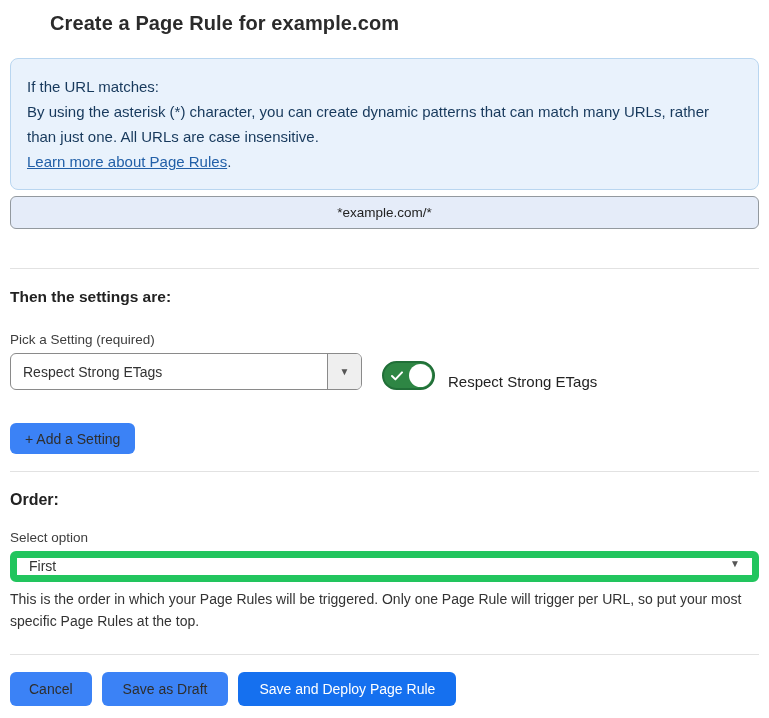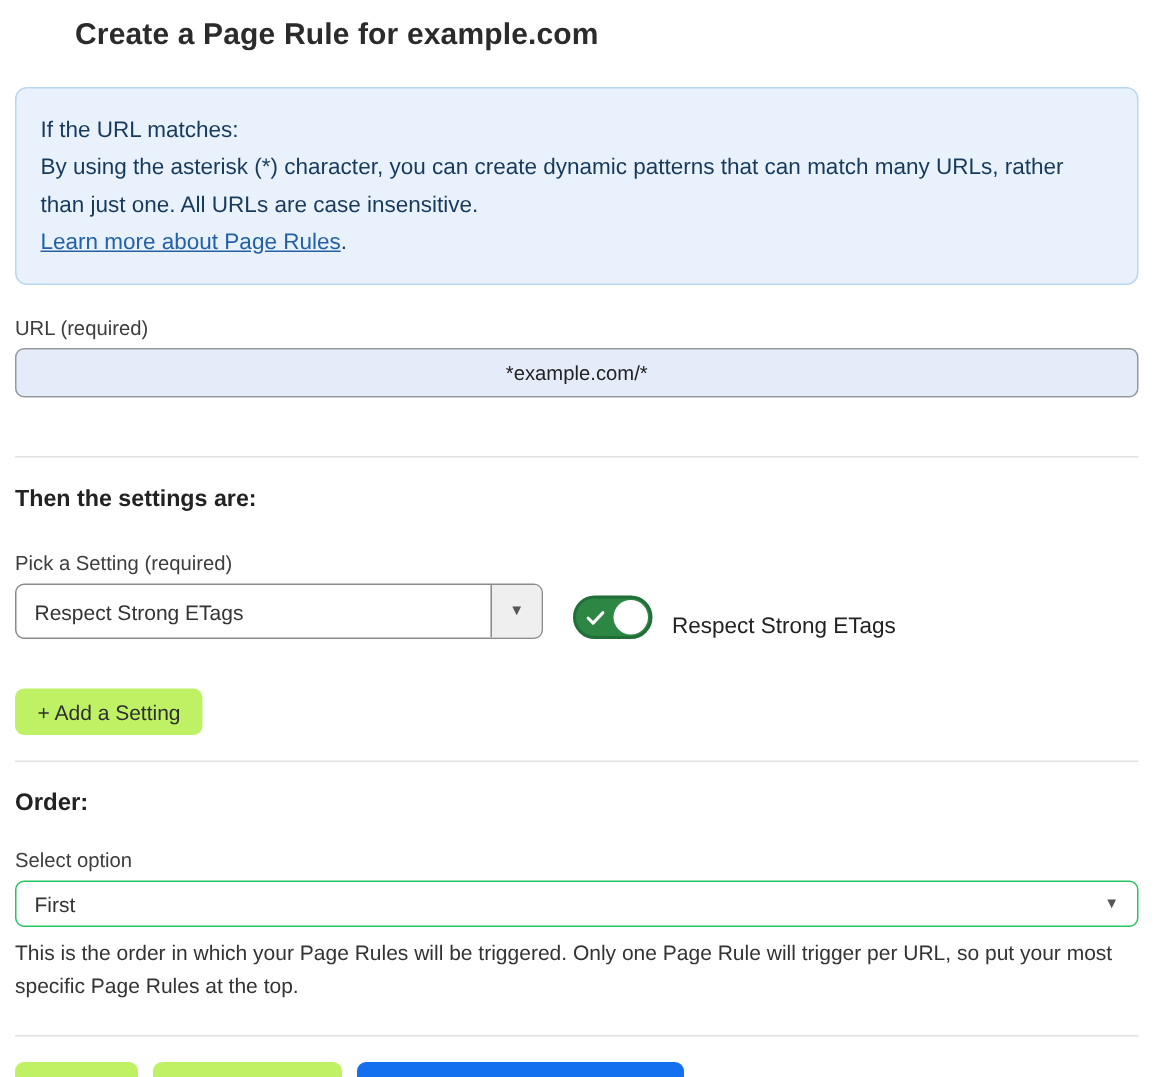--- a/index.html
+++ b/index.html
@@ -148,39 +148,39 @@
   .btn {
     display: inline-flex;
     align-items: center;
     justify-content: center;
     border: none;
     border-radius: 6px;
     font-family: "Liberation Sans", sans-serif;
     font-size: 14px;
     cursor: pointer;
   }
-  .btn.gray { background: #bef264; color: #2e2e2e; }
+  .btn.gray { background: #3b82f6; color: #2e2e2e; }
   .btn.blue { background: #1570ef; color: #ffffff; }
 
   .add-setting-btn {
     margin-top: 33px;
     height: 31px;
     padding: 0 15px;
     font-size: 14px;
   }
 
   .order-select {
     margin-top: 6px;
     width: 749px;
     height: 31px;
     background: #ffffff;
-    border: 1px solid #22c55e;
-    border-radius: 6px;
-    display: flex;
-    align-items: center;
+    border: 7px solid #22c55e;
+    border-radius: 6px;
+    display: flex;
+    align-items: flex-start;
     justify-content: space-between;
     padding: 0 12px;
     font-size: 14px;
     color: #333333;
     cursor: pointer;
   }
   .order-select .select-arrow { color: #555555; font-size: 10px; }
 
   .order-help {
     margin-top: 6px;
@@ -206,21 +206,20 @@
 <div class="container">
 
   <h1 class="page-title">Create a Page Rule for example.com</h1>
 
   <div class="info-box">
     <div class="info-heading">If the URL matches:</div>
     <div>By using the asterisk (*) character, you can create dynamic patterns that can match many URLs, rather than just one. All URLs are case insensitive.</div>
     <div><a>Learn more about Page Rules</a><span>.</span></div>
   </div>
 
-  <label class="field-label">URL (required)</label>
   <input class="url-input" type="text" value="*example.com/*" style="">
 
   <hr class="divider">
 
   <h2 class="section-heading">Then the settings are:</h2>
 
   <label class="field-label pick-label">Pick a Setting (required)</label>
 
   <div class="setting-row">
     <div class="setting-select">

